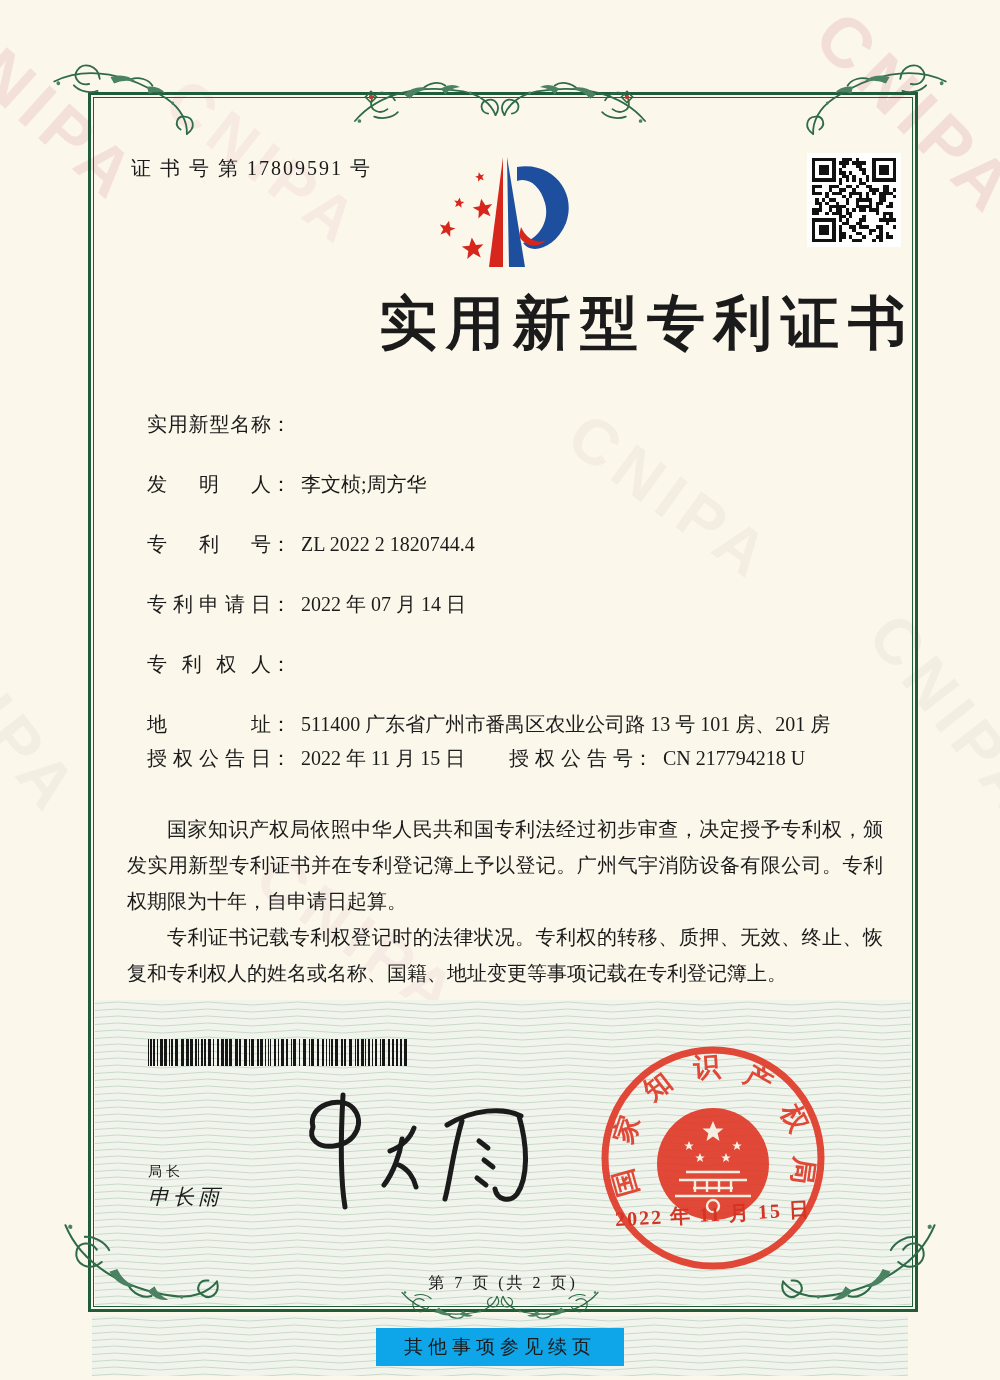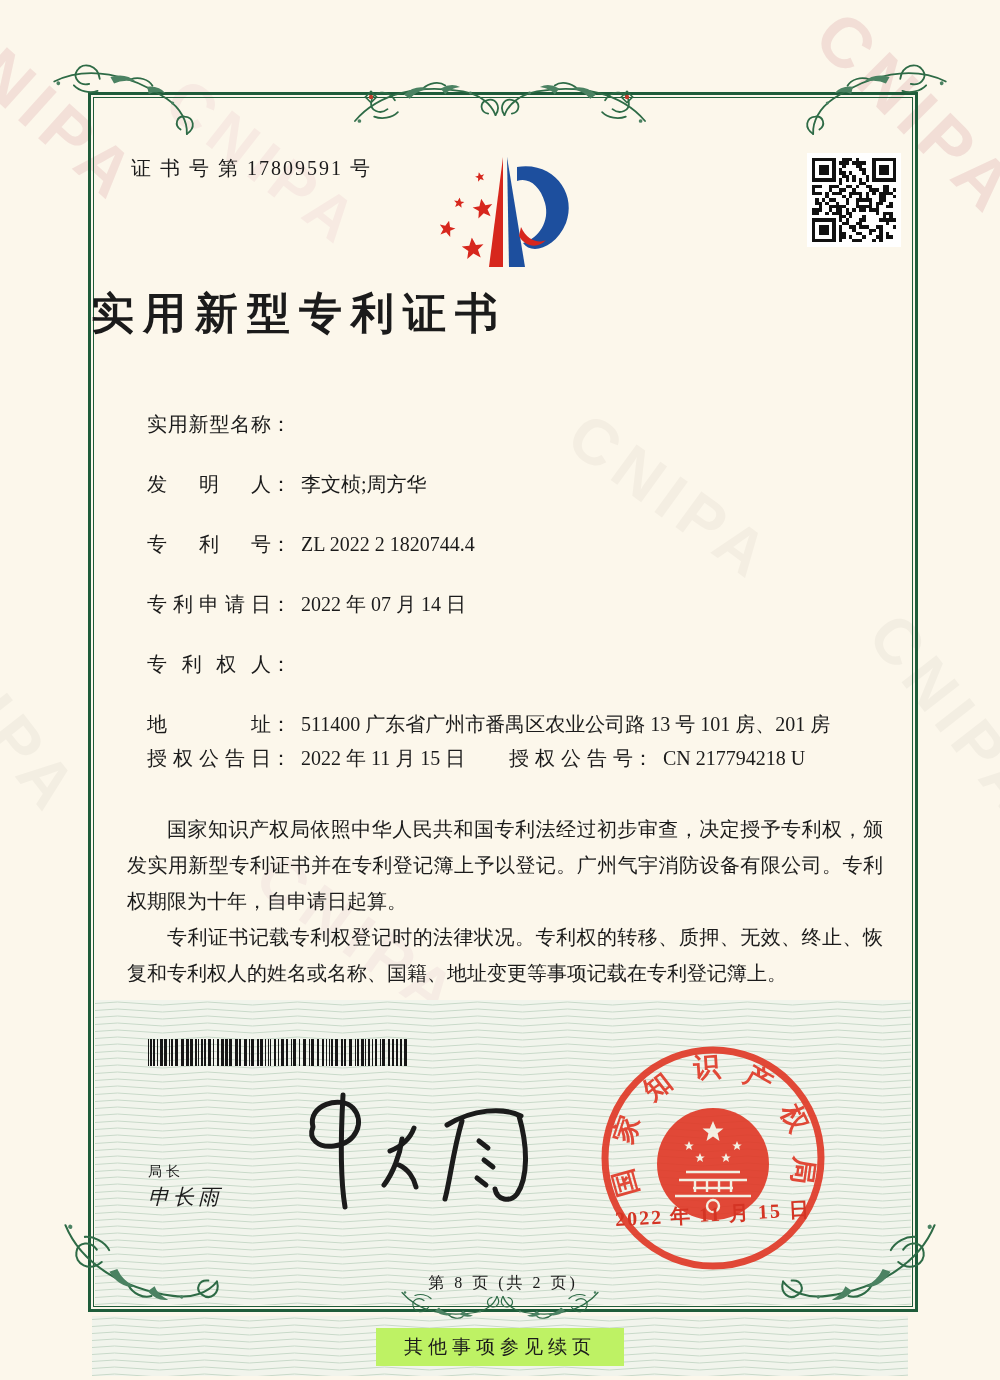--- a/index.html
+++ b/index.html
@@ -25,21 +25,21 @@
   
   .waves{position:absolute;left:4px;right:4px;top:905px;bottom:4px;background:#f1f4ec;z-index:0;}
   .waves svg,.waves-below svg{display:block;width:100%;height:100%;}
   .waves-below{position:absolute;left:92px;top:1316px;width:816px;height:60px;background:#f1f4ec;z-index:0;}
 
   
   .cert-no{position:absolute;left:40px;top:60px;font-size:20px;letter-spacing:2px;z-index:2;}
   .logo{position:absolute;left:336px;top:52px;width:154px;height:134px;z-index:2;}
   .qr{position:absolute;left:716px;top:58px;width:94px;height:94px;background:#ffffff;padding:5px;box-sizing:border-box;z-index:2;}
   .qr svg{display:block;width:100%;height:100%;shape-rendering:crispEdges;}
-  .title{position:absolute;left:0;right:0;top:190px;text-align:left;font-size:43px;font-weight:bold;
+  .title{position:absolute;left:0;right:0;top:190px;text-align:right;font-size:58px;font-weight:bold;
          letter-spacing:9px;z-index:2;}
 
   
   .fields{position:absolute;left:56px;right:56px;top:314px;font-size:20px;z-index:2;}
   .frow{display:flex;line-height:30px;margin-bottom:30px;}
   .flabel{display:inline-block;width:124px;text-align:justify;text-align-last:justify;white-space:nowrap;}
   .fcolon{display:inline-block;}
   .fvalue{flex:1;padding-left:10px;}
   .frow.addr{margin-bottom:4px;}
   .grant{display:flex;}
@@ -57,21 +57,21 @@
   .barcode svg{display:block;width:100%;height:100%;shape-rendering:crispEdges;}
   .signer-title{position:absolute;left:57px;top:1022px;font-size:14px;letter-spacing:4px;z-index:2;margin-top:46px;}
   .signer-name{position:absolute;left:57px;top:1088px;font-size:21px;letter-spacing:4px;z-index:2;font-style:italic;}
   .signature{position:absolute;left:190px;top:986px;width:290px;height:150px;z-index:2;}
   .seal{position:absolute;left:505px;top:946px;width:234px;height:234px;z-index:3;opacity:.92;}
   .seal-date{position:absolute;left:505px;top:1106px;width:234px;text-align:center;color:#d43424;
              font-size:20px;font-weight:bold;letter-spacing:2px;transform:rotate(-3deg);z-index:4;}
   .page-ind{position:absolute;left:0;right:0;top:1178px;text-align:center;font-size:16px;
             letter-spacing:3px;z-index:2;}
 
-  .note{position:absolute;left:50%;top:1328px;transform:translateX(-50%);background:#bef264;
+  .note{position:absolute;left:50%;top:1328px;transform:translateX(-50%);background:#0ea5e9;
         padding:6px 28px;font-size:19px;letter-spacing:5px;z-index:2;white-space:nowrap;}
 
   
   .orn{position:absolute;z-index:2;pointer-events:none;}
   .orn svg{display:block;width:100%;height:100%;overflow:visible;}
   .orn-tc-l{left:352px;top:72px;width:148px;height:64px;}
   .orn-tc-r{left:500px;top:72px;width:148px;height:64px;transform:scaleX(-1);}
   .orn-tl{left:52px;top:60px;width:150px;height:70px;transform:rotate(24deg);}
   .orn-tr{left:798px;top:60px;width:150px;height:70px;transform:scaleX(-1) rotate(24deg);}
   .orn-bl{left:52px;top:1230px;width:170px;height:78px;transform:scaleY(-1) rotate(-18deg);}
@@ -663,21 +663,21 @@
             <path d="M-20,30 L20,30"></path>
             <path d="M-18,22 L-18,34 M-6,22 L-6,34 M6,22 L6,34 M18,22 L18,34"></path>
             <path d="M-38,38 L38,38"></path>
             <circle cy="48" r="6"></circle>
           </g>
         </g>
       </svg>
     </div>
     <div class="seal-date">2022 年 11 月 15 日</div>
 
-    <div class="page-ind">第 8 页 (共 2 页)</div>
+    <div class="page-ind">第 7 页 (共 2 页)</div>
   </div>
 
   <div class="waves-below">
     <svg preserveAspectRatio="none">
         <rect width="100%" height="100%" fill="url(#wv)"></rect>
       </svg>
   </div>
   <div class="note">其他事项参见续页</div>
 
 </div>

